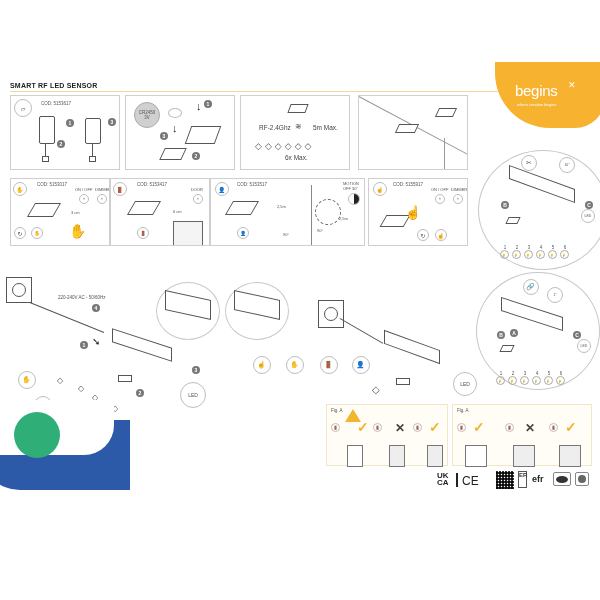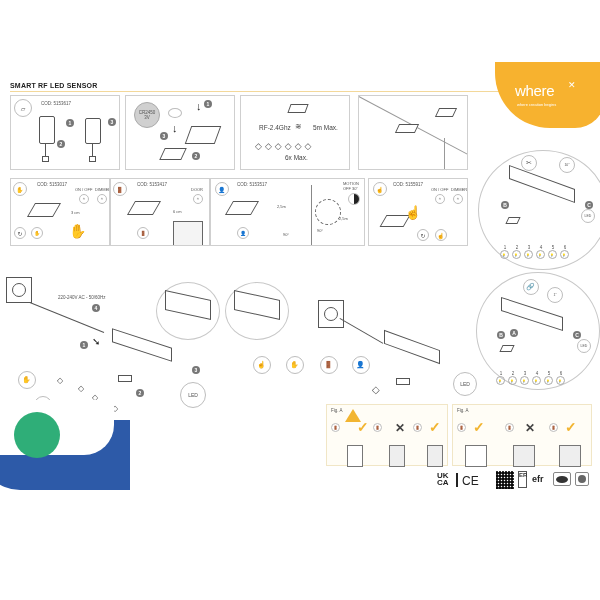--- a/index.html
+++ b/index.html
@@ -28,21 +28,21 @@
   .deco-green { left: 14px; top: 412px; width: 46px; height: 46px; border-radius: 50%; background: #2fae78; }
   .deco-mask { left: -6px; top: 400px; width: 120px; height: 55px; background: #fff; border-radius: 0 0 30px 0; }
 </style>
 </head>
 <body>
 
 <div class="abs title">SMART RF LED SENSOR</div>
 <div class="abs rule"></div>
 
 <div class="abs logo">
-  <div class="logo-word">where</div>
+  <div class="logo-word">begins</div>
   <span class="abs" style="left:73px;top:18px;color:#fff;font-size:9px;">✕</span>
   <div class="logo-tag">where creation begins</div>
 </div>
 
 <div class="panel" style="left:10px;top:95px;width:110px;height:75px;">
   <div class="circ" style="left:3px;top:3px;width:18px;height:18px;font-size:6px;">▱</div>
   <div class="cod" style="left:30px;top:5px;">COD: 5153617</div>
   <div class="abs" style="left:28px;top:20px;width:16px;height:28px;border:1px solid #555;border-radius:2px;background:#fff;"></div>
   <div class="abs" style="left:34px;top:48px;width:1px;height:12px;background:#555;"></div>
   <div class="abs" style="left:31px;top:60px;width:7px;height:6px;border:1px solid #555;"></div>

